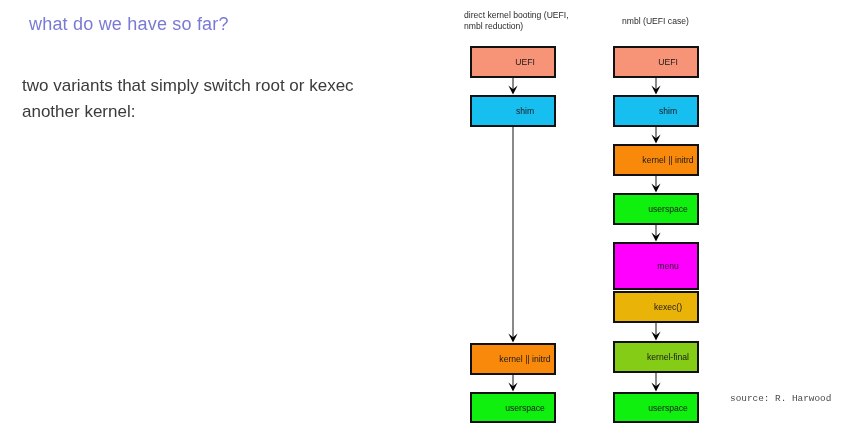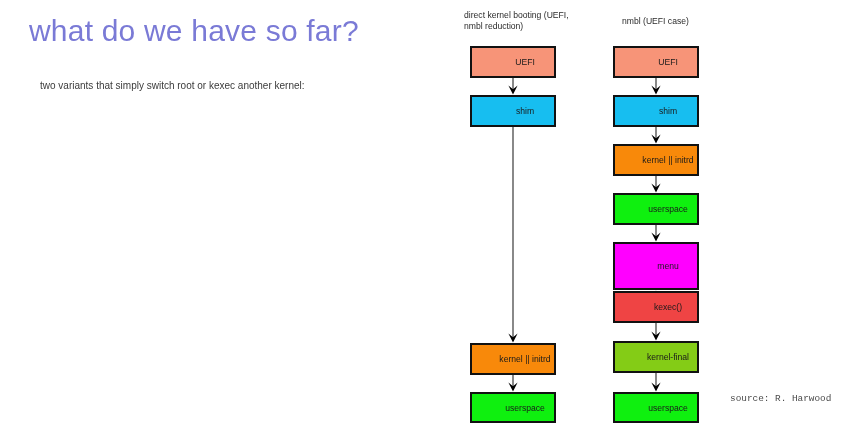--- a/index.html
+++ b/index.html
@@ -14,32 +14,32 @@
     overflow: hidden;
     font-family: "Liberation Sans", sans-serif;
     background: #ffffff;
   }
 
   
   #slide-title {
     position: absolute;
     left: 29px;
     top: 14px;
-    font-size: 30px;
+    font-size: 18px;
     font-weight: 400;
     letter-spacing: 0.2px;
     color: #7a7ad6;
     white-space: nowrap;
   }
   #slide-body {
     position: absolute;
-    left: 40px;
+    left: 22px;
     top: 73px;
     width: 370px;
-    font-size: 10px;
+    font-size: 17px;
     line-height: 26px;
     color: #3b3b3b;
   }
 
   
   #diagram {
     position: absolute;
     left: 0;
     top: 0;
     width: 857px;
@@ -146,21 +146,21 @@
       </div>
       <div class="node" style="left: 573px; top: 144px; width: 86px; height: 32px; background: rgb(248, 137, 10);">
         <span>kernel || initrd</span>
       </div>
       <div class="node" style="left: 573px; top: 193px; width: 86px; height: 32px; background: rgb(15, 240, 15);">
         <span>userspace</span>
       </div>
       <div class="node" style="left: 573px; top: 242px; width: 86px; height: 48px; background: rgb(255, 0, 255);">
         <span>menu</span>
       </div>
-      <div class="node" style="left: 573px; top: 291px; width: 86px; height: 32px; background: #ef4444;">
+      <div class="node" style="left: 573px; top: 291px; width: 86px; height: 32px; background: #eab308;">
         <span>kexec()</span>
       </div>
       <div class="node" style="left: 573px; top: 341px; width: 86px; height: 32px; background: #84cc16;">
         <span>kernel-final</span>
       </div>
       <div class="node" style="left: 573px; top: 392px; width: 86px; height: 31px; background: rgb(15, 240, 15);">
         <span>userspace</span>
       </div>
     </div>
 

